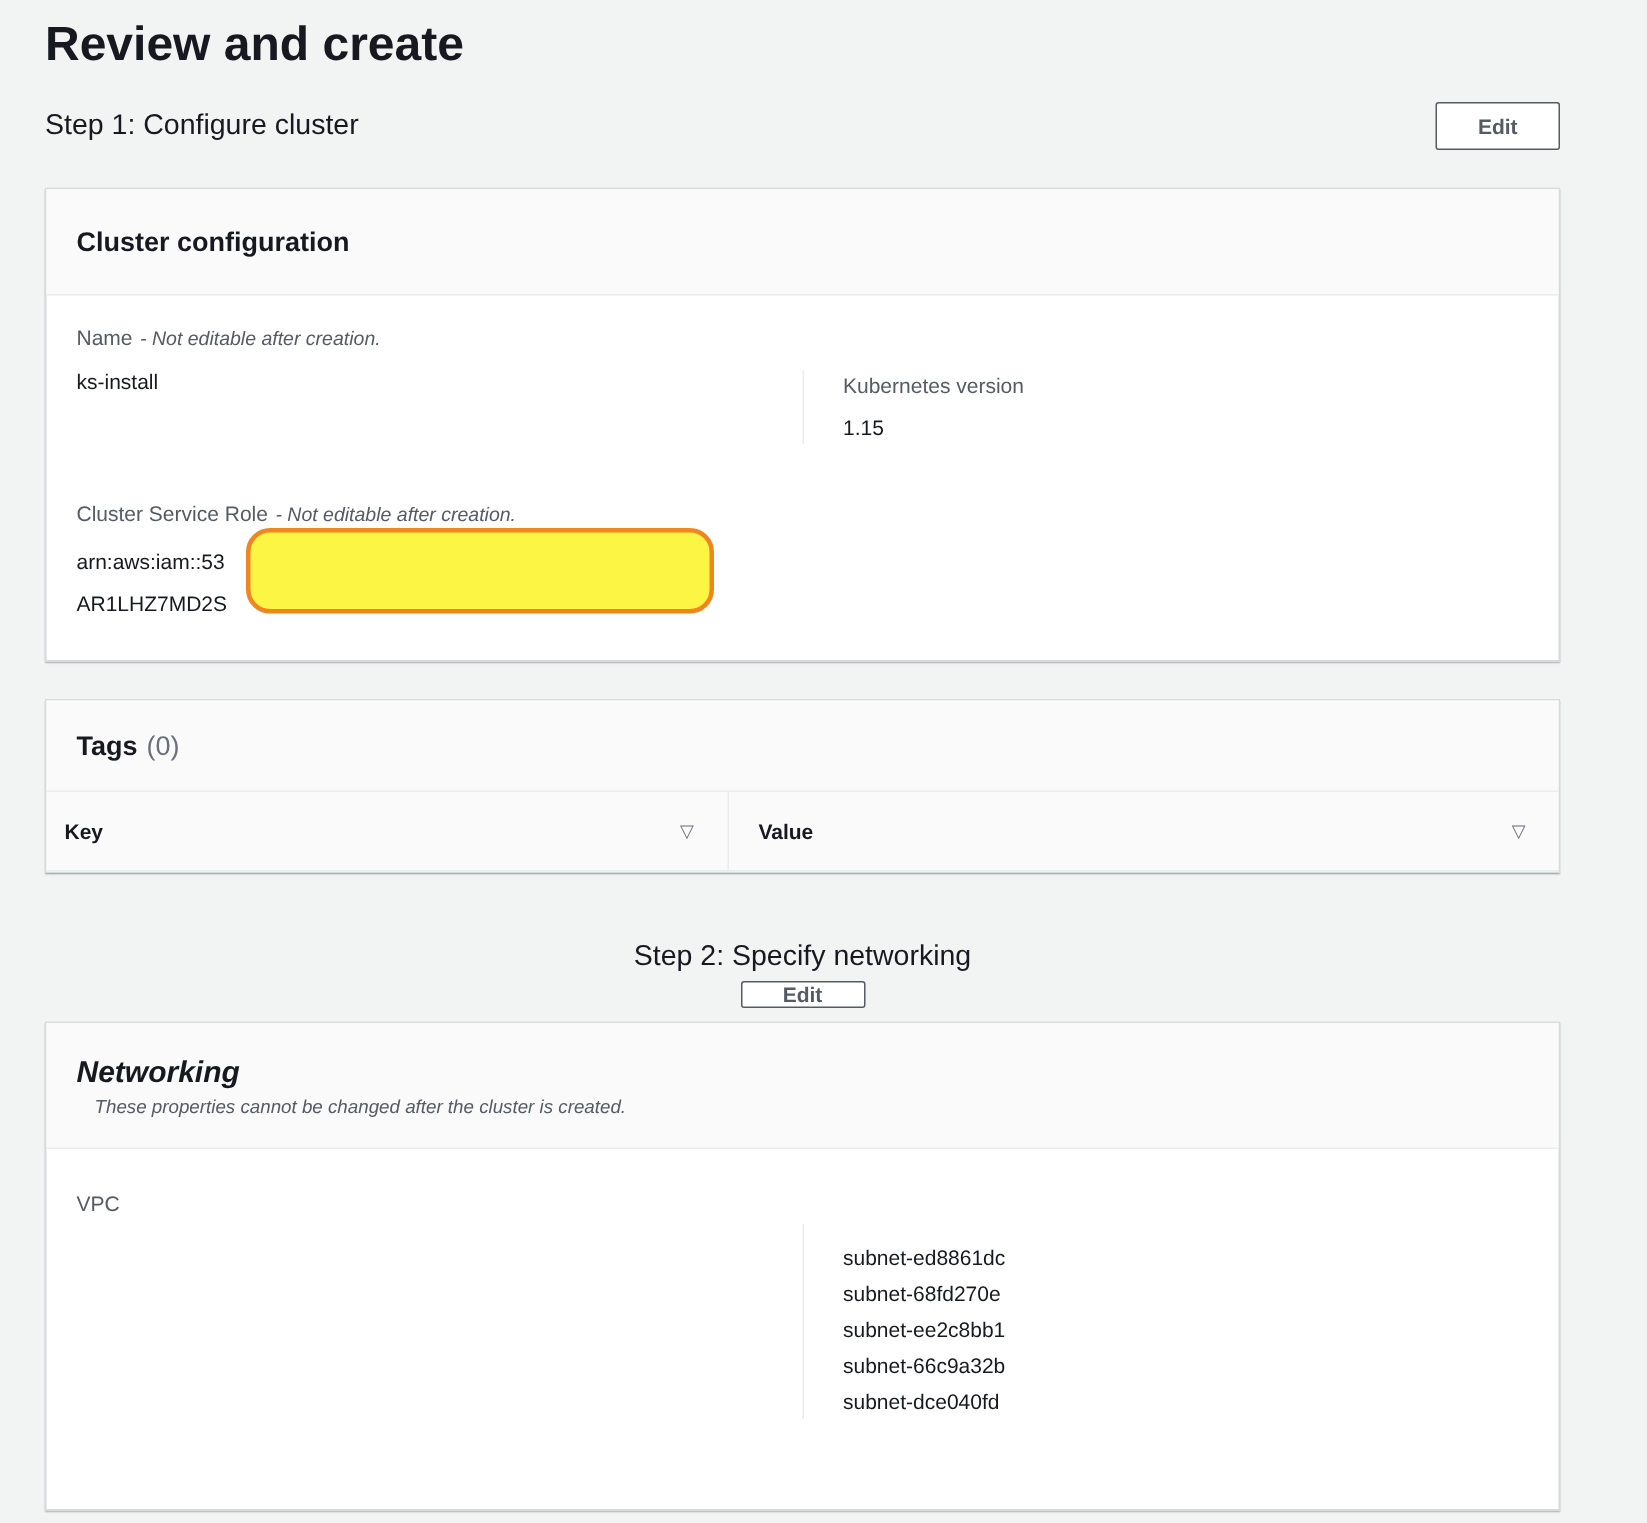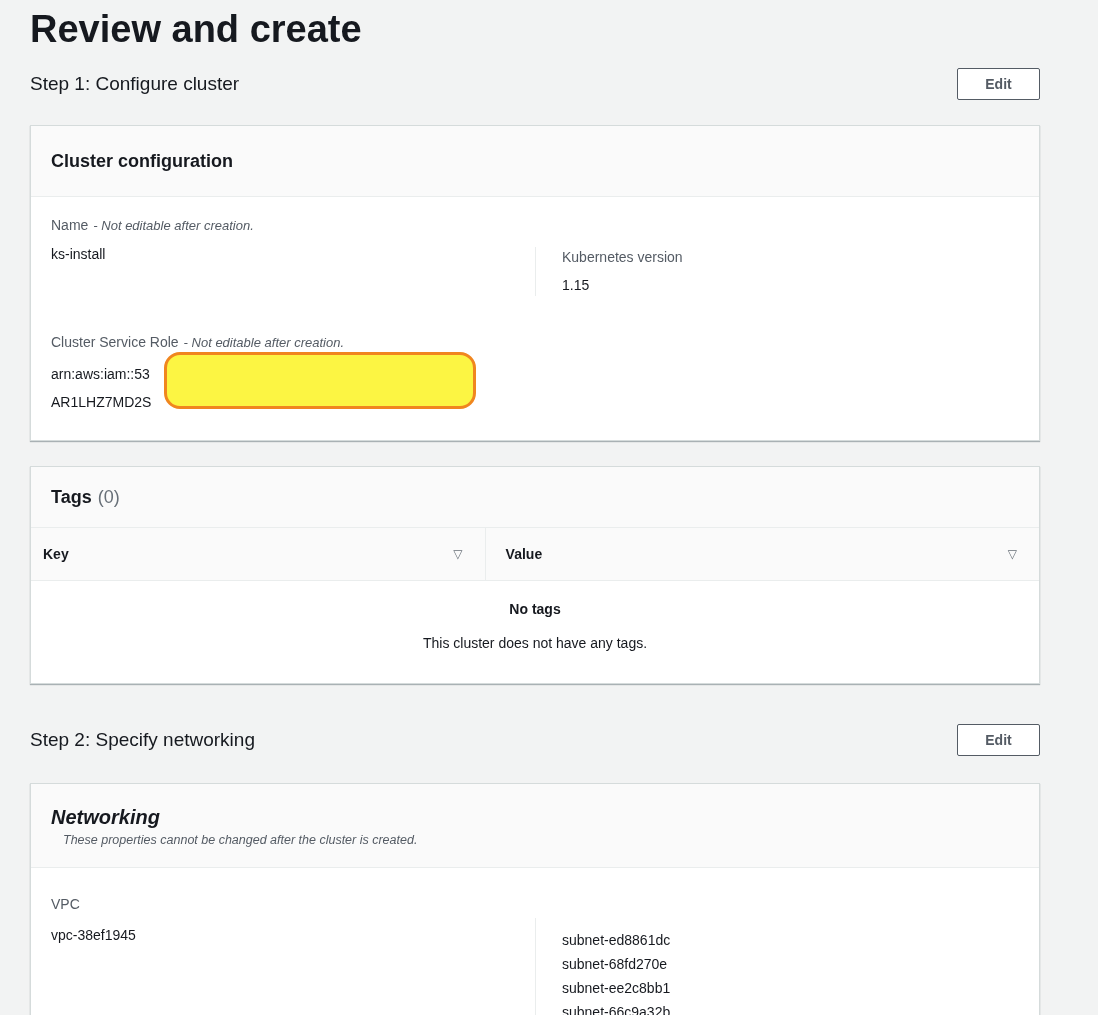--- a/index.html
+++ b/index.html
@@ -5,21 +5,21 @@
   html,body{margin:0;padding:0;}
   body{
     width:1098px;height:1015px;overflow:hidden;
     background:#f2f3f3;
     font-family:"Liberation Sans","DejaVu Sans",sans-serif;
     color:#16191f;
     -webkit-font-smoothing:antialiased;
   }
   .content{padding:0 58px 0 30px;}
 
-  h1.page-title{margin:0;padding-top:12px;font-size:38px;line-height:34px;font-weight:700;color:#16191f;}
+  h1.page-title{margin:0;padding-top:12px;font-size:32px;line-height:34px;font-weight:700;color:#16191f;}
 
   .step-row{display:flex;justify-content:space-between;align-items:center;margin-top:22px;height:32px;}
   .step-row h2{margin:0;font-size:19px;line-height:32px;font-weight:500;color:#16191f;}
   .btn-edit{
     height:32px;min-width:83px;padding:0 20px;box-sizing:border-box;
     background:#ffffff;border:1px solid #545b64;border-radius:2px;
     color:#545b64;font-weight:700;font-size:14px;font-family:inherit;cursor:pointer;
   }
 
   .card{
@@ -117,40 +117,35 @@
     <div class="tags-thead">
       <div class="th th-key">
         <span>Key</span>
         <span class="sort-icon">▽</span>
       </div>
       <div class="th th-value">
         <span>Value</span>
         <span class="sort-icon">▽</span>
       </div>
     </div>
-    <div class="tags-empty">
-      <div class="empty-title">No tags</div>
-      <div class="empty-msg">This cluster does not have any tags.</div>
-    </div>
   </section>
 
-  <div class="step-row" style="margin-top:40px;">
+  <div class="step-row" style="margin-top:40px;flex-direction:column;">
     <h2>Step 2: Specify networking</h2>
     <button class="btn-edit">Edit</button>
   </div>
 
   <section class="card networking">
     <div class="card-header net">
       <h3>Networking</h3>
       <div class="net-subtitle">These properties cannot be changed after the cluster is created.</div>
     </div>
     <div class="net-body">
       <div>
         <div class="net-label">VPC</div>
-        <div class="net-value">vpc-38ef1945</div>
       </div>
       <div class="fg-col2">
         <div class="subnet-list">
           <span>subnet-ed8861dc</span>
           <span>subnet-68fd270e</span>
           <span>subnet-ee2c8bb1</span>
           <span>subnet-66c9a32b</span>
           <span>subnet-dce040fd</span>
         </div>
       </div>

